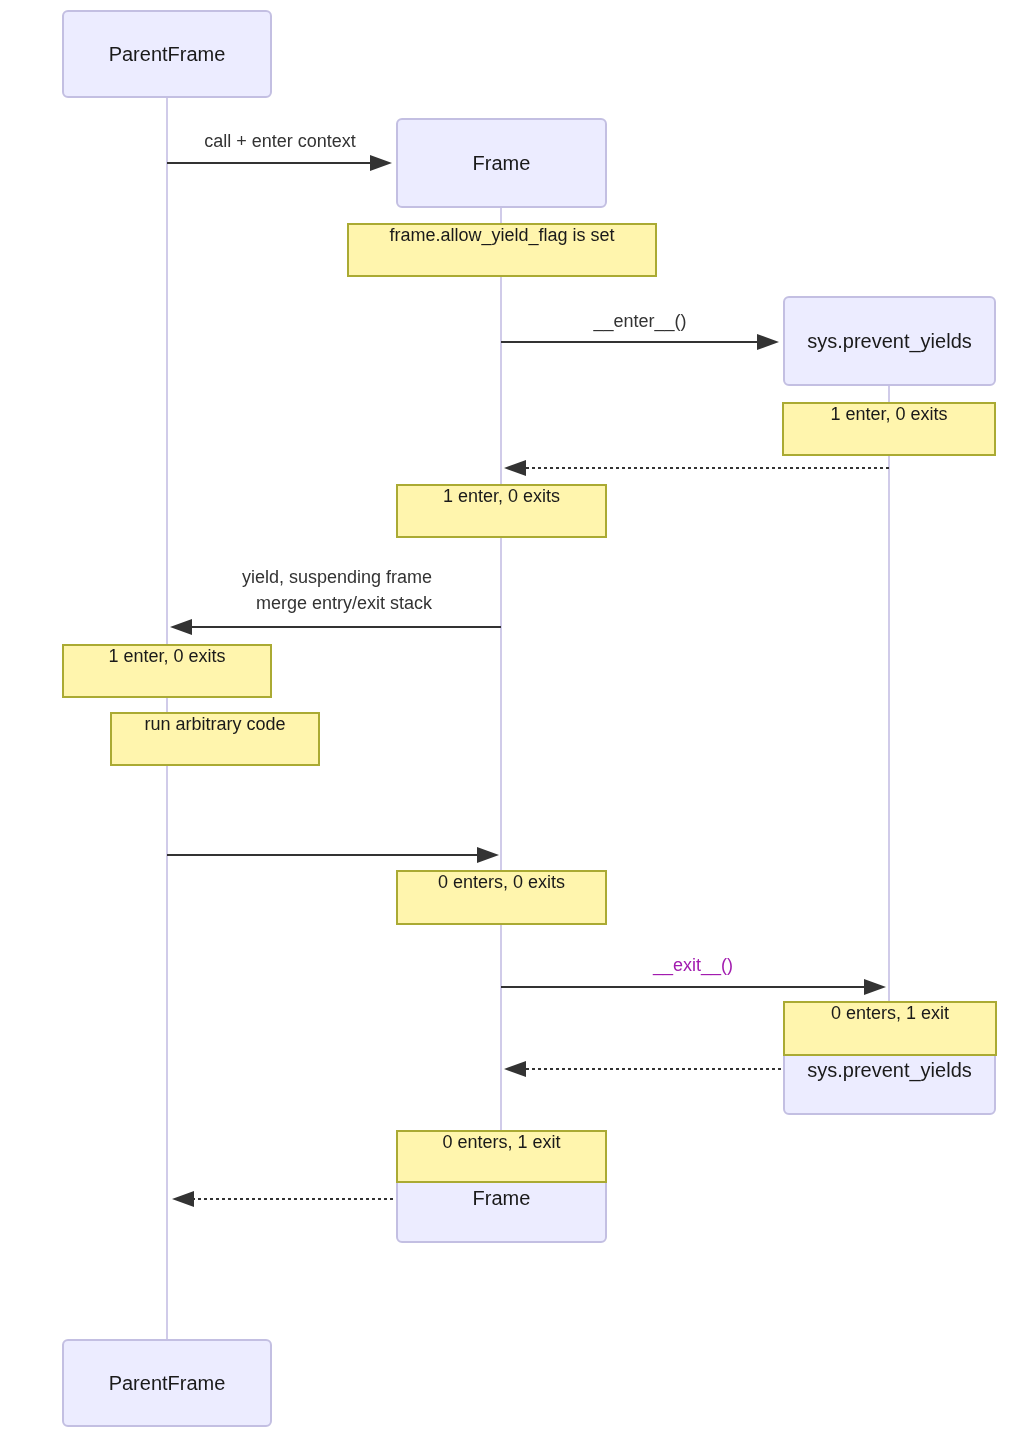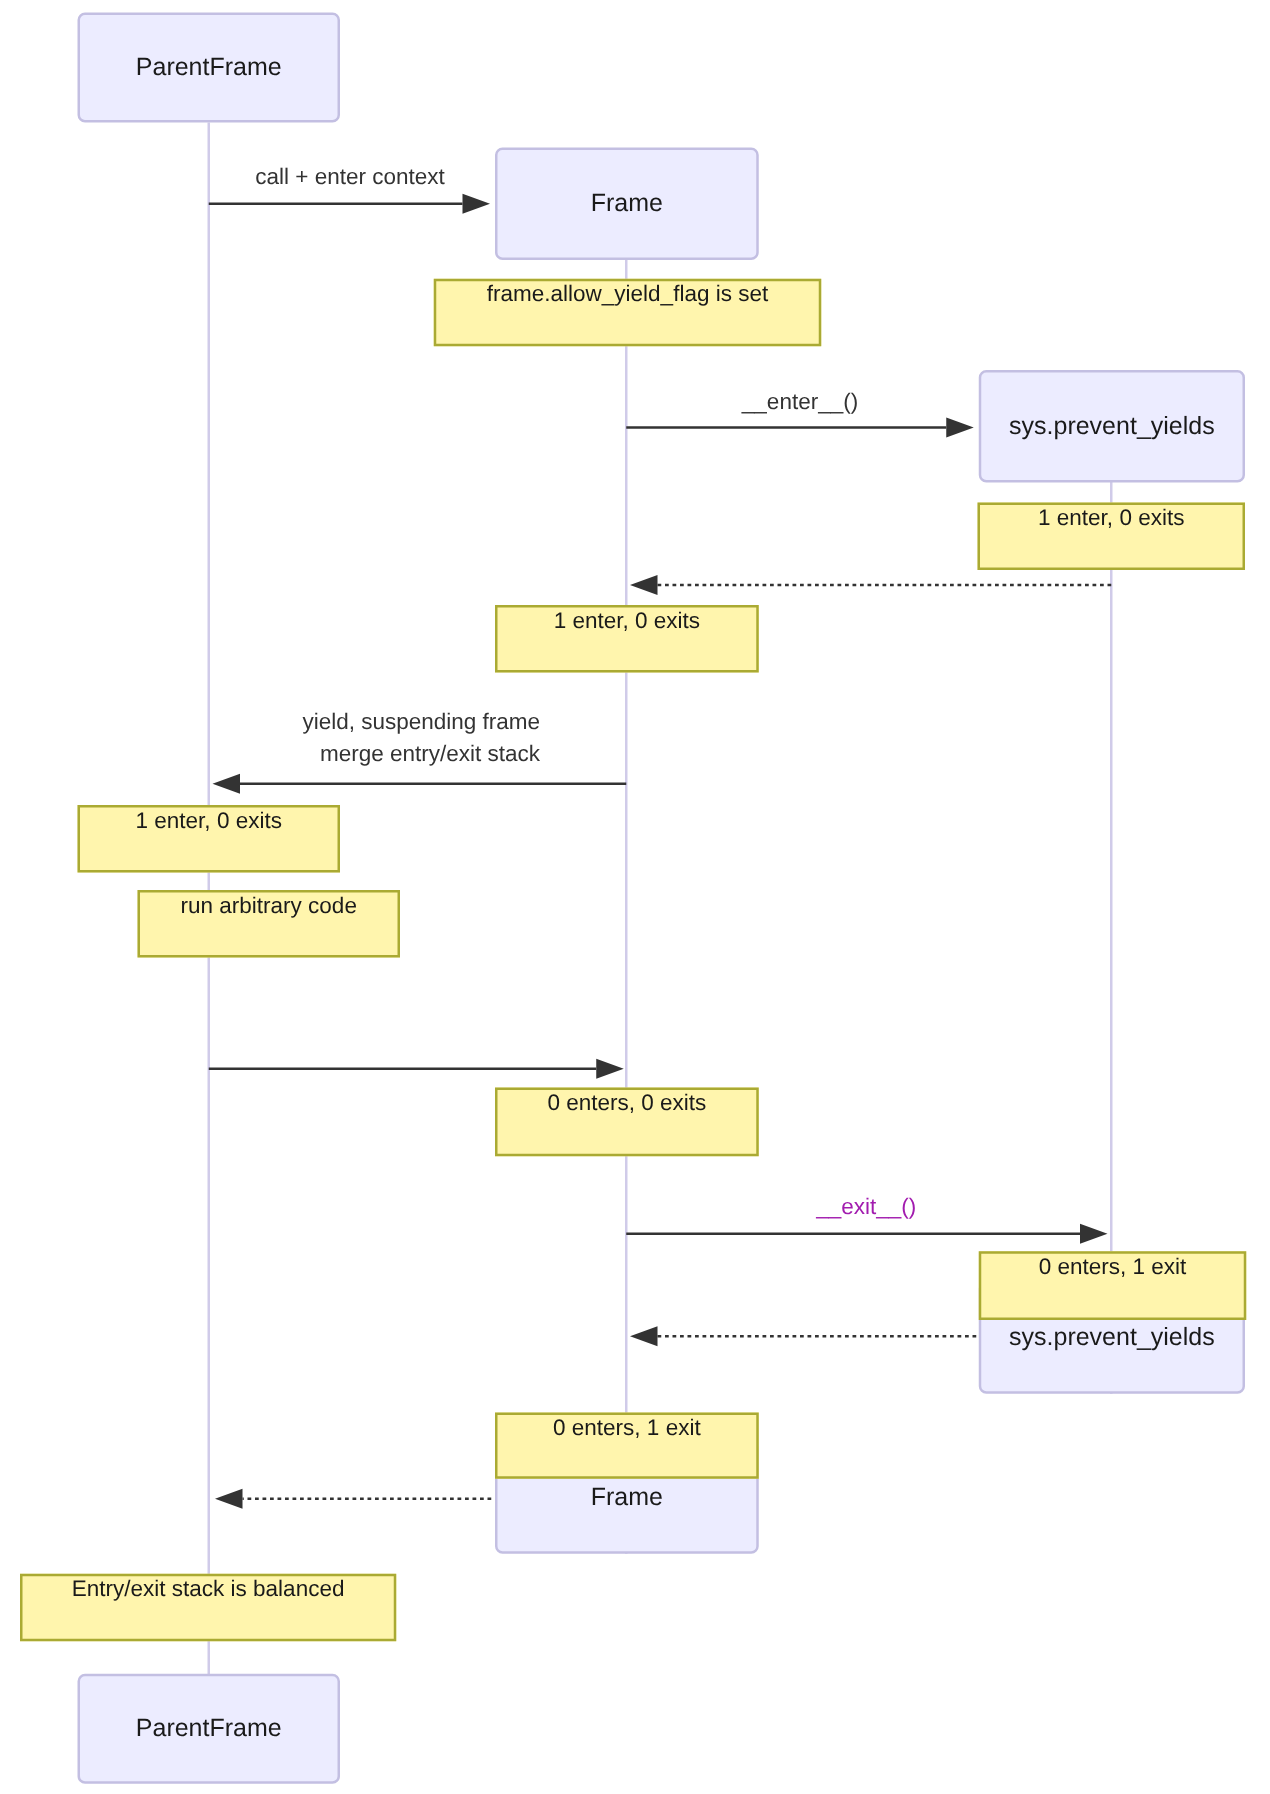--- a/index.html
+++ b/index.html
@@ -111,16 +111,13 @@
     </div>
     <div class="note" style="left: 396px; top: 870px; width: 211px; height: 55px; background: rgb(255, 245, 173); border-color: rgb(170, 170, 51); color: rgb(26, 26, 26);">
       <span>0 enters, 0 exits</span>
     </div>
     <div class="note" style="left: 783px; top: 1001px; width: 214px; height: 55px; background: rgb(255, 245, 173); border-color: rgb(170, 170, 51); color: rgb(26, 26, 26);">
       <span>0 enters, 1 exit</span>
     </div>
     <div class="note" style="left: 396px; top: 1130px; width: 211px; height: 53px; background: rgb(255, 245, 173); border-color: rgb(170, 170, 51); color: rgb(26, 26, 26);">
       <span>0 enters, 1 exit</span>
     </div>
-    <div class="note" style="left: 16px; top: 1259px; width: 301px; height: 54px; background: rgb(255, 245, 173); border-color: rgb(170, 170, 51); color: rgb(26, 26, 26);">
-      <span>Entry/exit stack is balanced</span>
-    </div>
   </div>
 
 </body></html>

